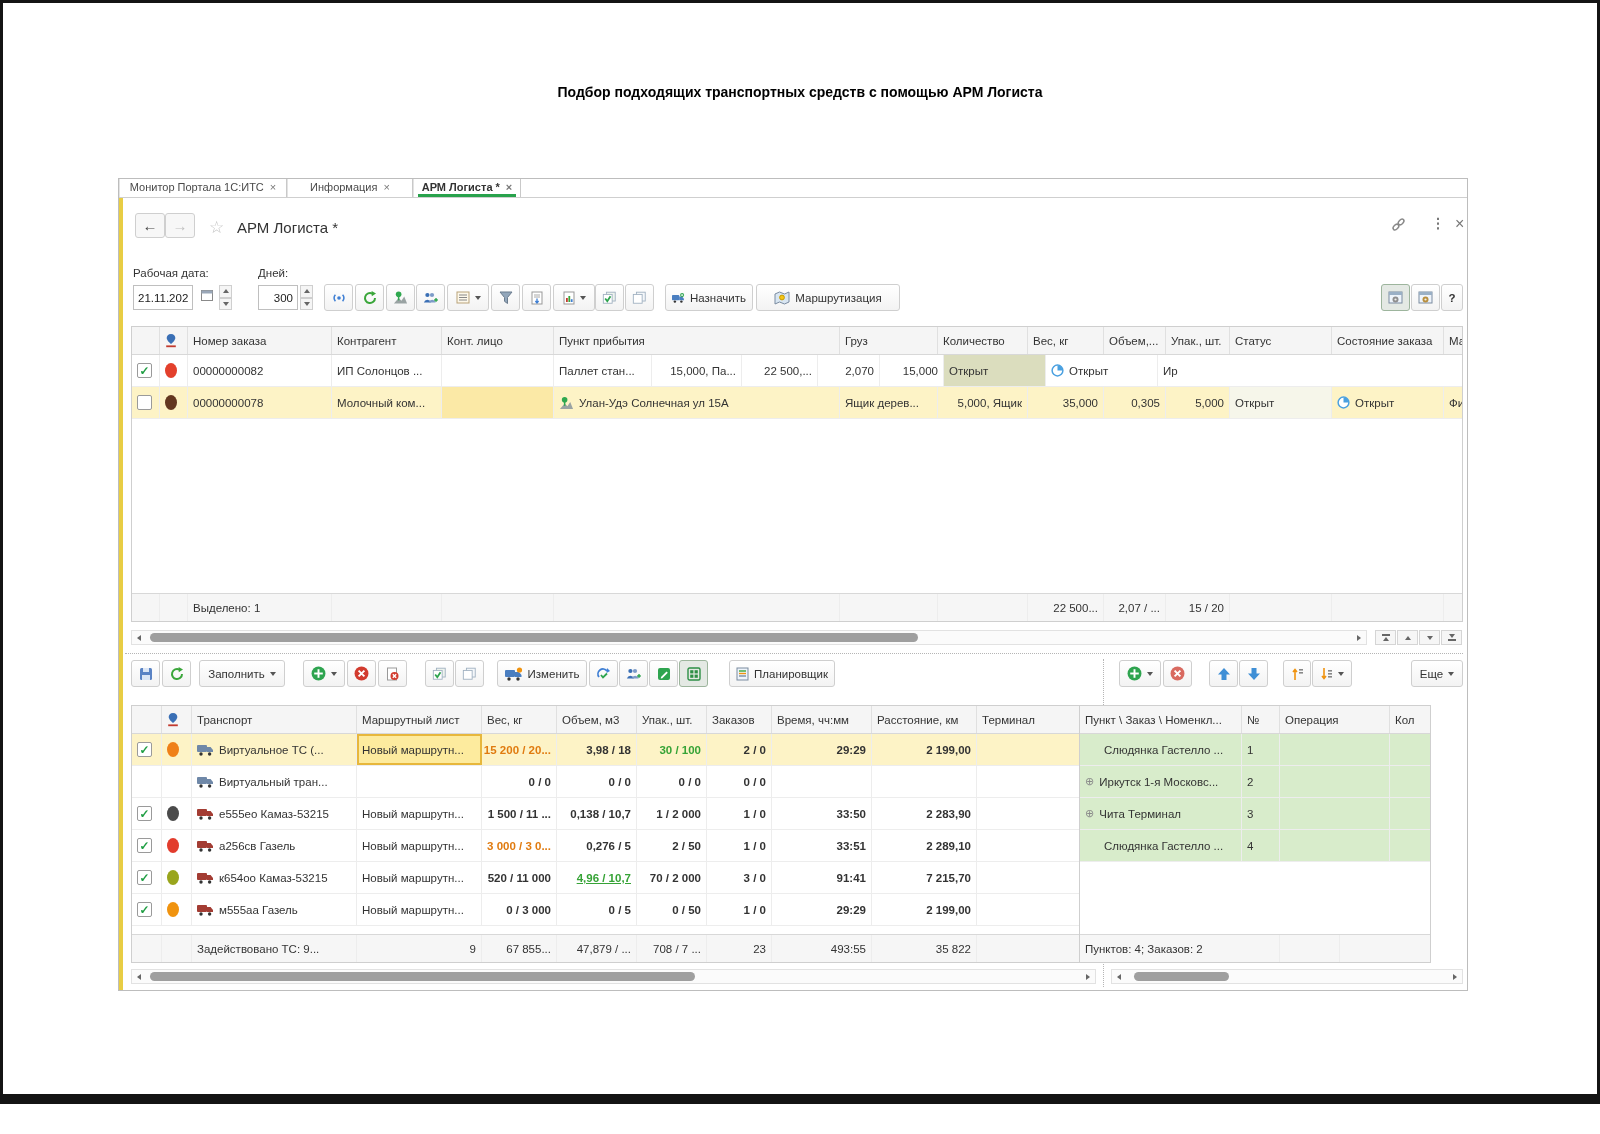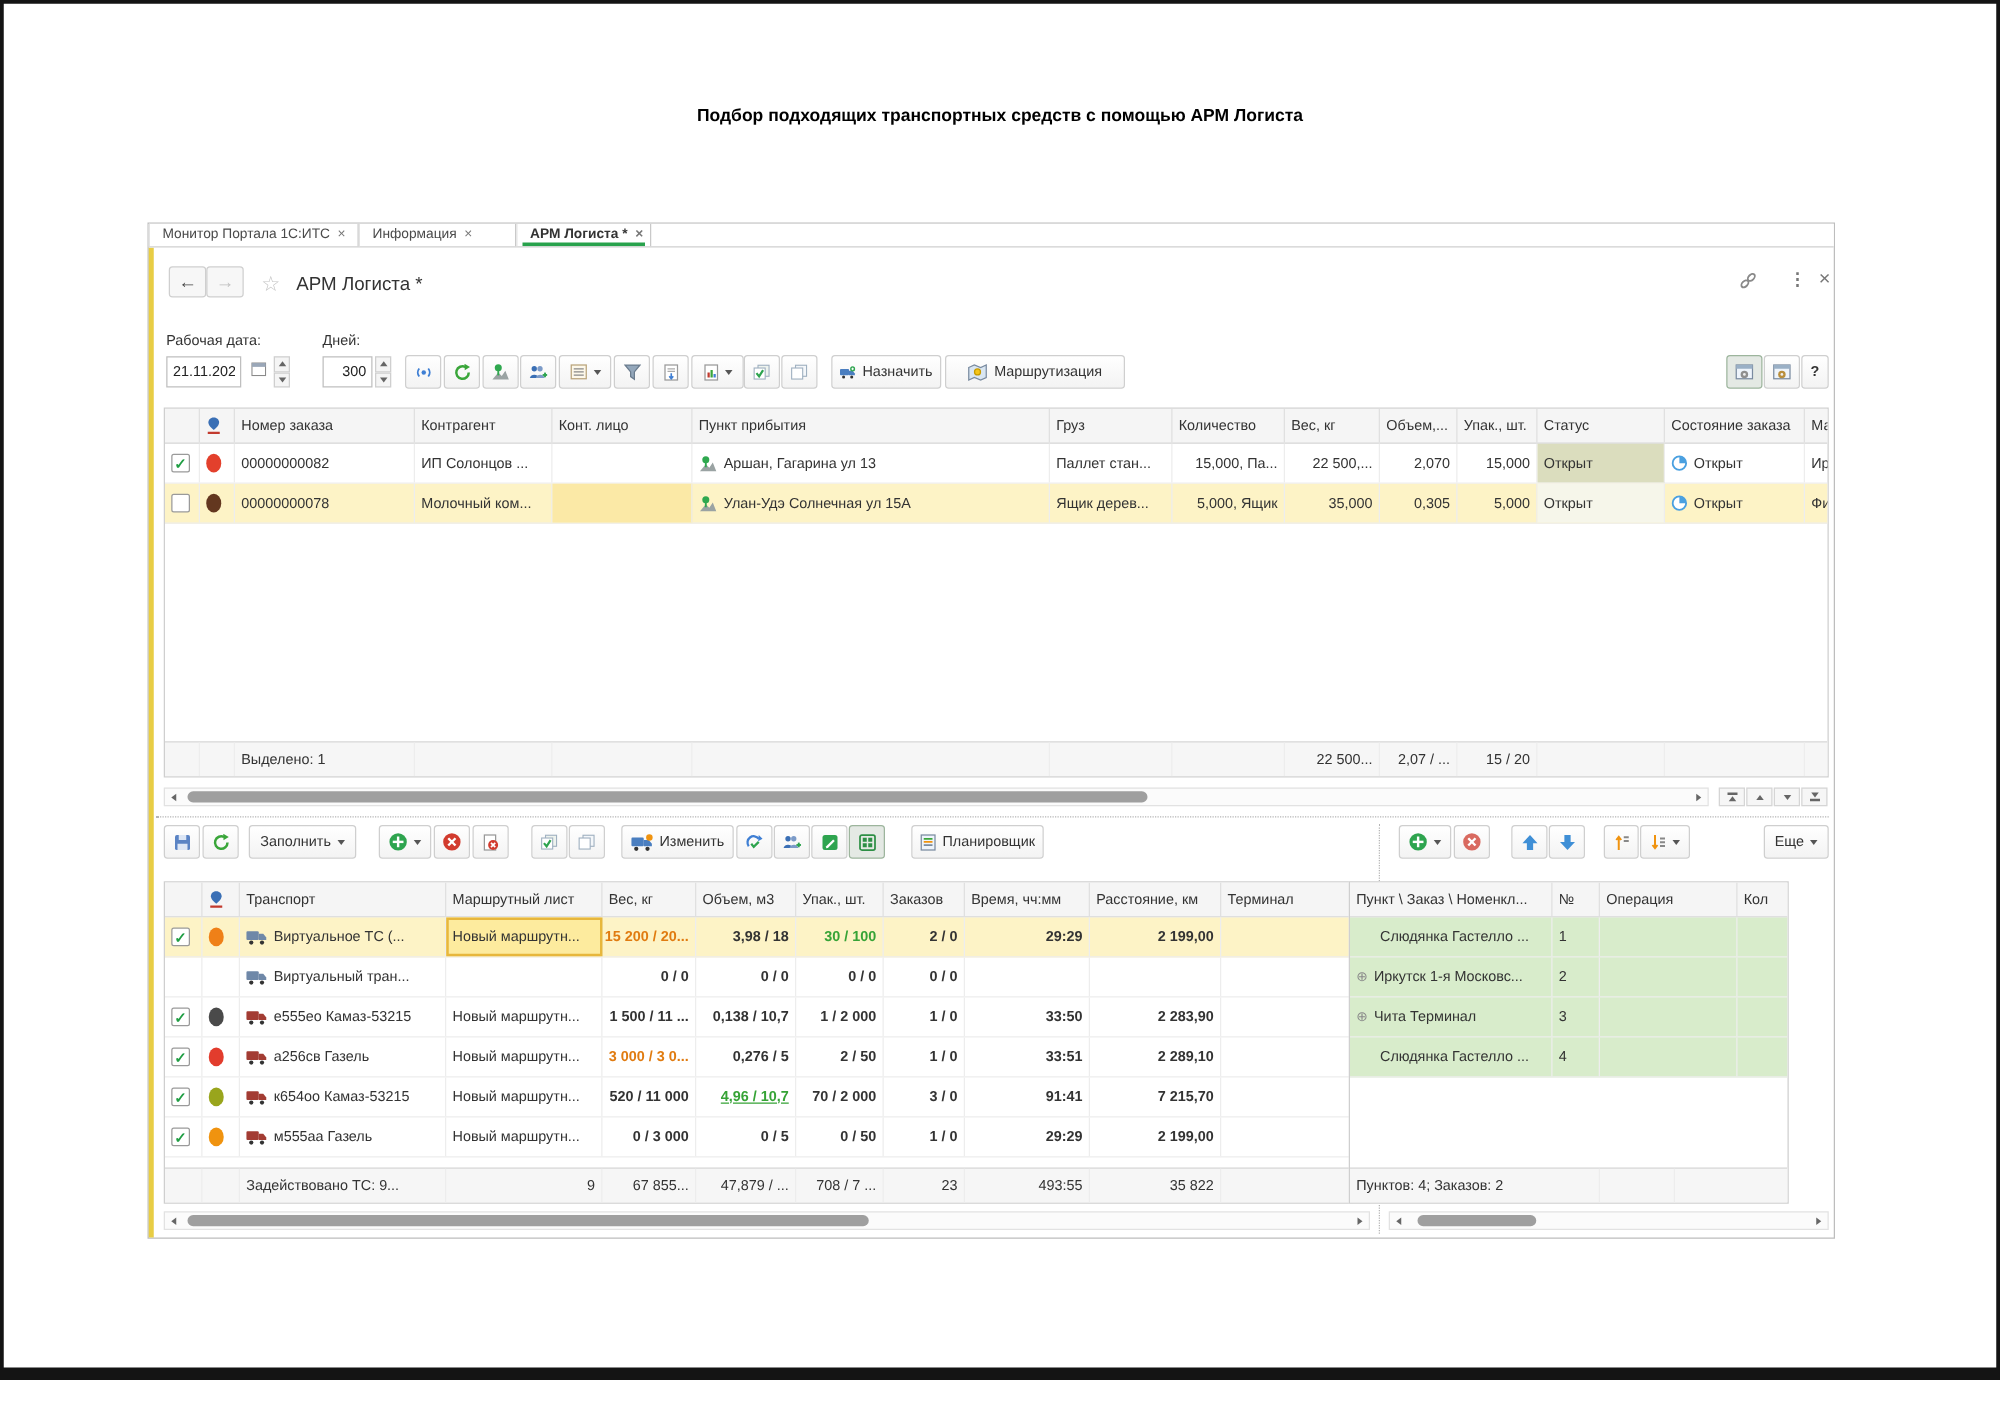--- a/index.html
+++ b/index.html
@@ -4,21 +4,21 @@
 <style>
 *{margin:0;padding:0;box-sizing:border-box}
 body{font-family:"Liberation Sans",sans-serif;background:#fff;width:1600px;height:1134px;overflow:hidden}
 .canvas{position:relative;width:1600px;height:1134px;background:#fff}
 .frame{position:absolute;left:0;top:0;width:1600px;height:1104px;border:3px solid #141414;border-bottom:10px solid #141414;pointer-events:none}
 .slide-title{position:absolute;top:84px;left:0;width:100%;text-align:center;font-size:14px;font-weight:bold;color:#000}
 .app{position:absolute;left:118px;top:178px;width:1350px;height:813px;background:#fff;border:1px solid #bdbdbd}
 .accent{position:absolute;left:0;top:19px;width:4px;bottom:0;background:#e8cd44}
 
 .tabbar{position:absolute;left:0;top:0;width:100%;height:19px;border-bottom:1px solid #cfcfcf;display:flex;background:#fff;overflow:hidden}
-.tab{height:19px;border-right:1px solid #c9c9c9;border-left:1px solid #e3e3e3;display:flex;align-items:flex-start;gap:6px;font-size:11px;color:#4a4a4a;padding:2px 10px 0;white-space:nowrap;position:relative}
+.tab{height:19px;border-right:1px solid #c9c9c9;border-left:1px solid #e3e3e3;display:flex;align-items:flex-start;justify-content:center;gap:6px;font-size:11px;color:#4a4a4a;padding:2px 10px 0;white-space:nowrap;position:relative}
 .tab .x{color:#777;font-size:11px}
 .tab.active{font-weight:bold;color:#333}
 .tab.active::after{content:"";position:absolute;left:4px;right:4px;bottom:1px;height:3px;background:#28a24c}
 
 .navbtn{position:absolute;width:30px;height:25px;border:1px solid #cfcfcf;border-radius:3px;background:#f7f7f7;display:flex;align-items:center;justify-content:center;font-size:15px}
 .wtitle{position:absolute;font-size:15px;color:#333}
 .tico{position:absolute;color:#777;font-size:14px;display:flex;align-items:center;justify-content:center}
 
 .btn{position:absolute;height:27px;border:1px solid #cfcfcf;border-radius:3px;background:linear-gradient(#ffffff,#f3f3f3);display:flex;align-items:center;justify-content:center;gap:5px;font-size:11.5px;color:#333;padding:0 6px;white-space:nowrap}
 .btn.pressed{background:#e4e9e4;border-color:#9db59d}
@@ -287,28 +287,20 @@
             <span class="cb">
               <span class="ck">✓</span>
             </span>
           </div>
         <div class="cell oc1">
             <span class="dot" style="background-color: rgb(227, 64, 44);"></span>
           </div>
         <div class="cell oc2">00000000082</div>
         <div class="cell oc3">ИП Солонцов ...</div>
         <div class="cell oc4"></div>
-        <div class="cell oc5">
-            <svg width="15" height="14" viewBox="0 0 16 15">
-              <path d="M1 14 L6 8 L9 11 L12 6.5 L15 14 Z" fill="#9aa3a3"></path>
-              <circle cx="6" cy="4" r="3" fill="#2fa84f"></circle>
-              <rect x="5.2" y="5.5" width="1.6" height="5" fill="#2fa84f"></rect>
-            </svg>
-            <span>Аршан, Гагарина ул 13</span>
-          </div>
         <div class="cell oc6">Паллет стан...</div>
         <div class="cell oc7 num">15,000, Па...</div>
         <div class="cell oc8 num">22 500,...</div>
         <div class="cell oc9 num">2,070</div>
         <div class="cell oc10 num">15,000</div>
         <div class="cell oc11 statuscell">Открыт</div>
         <div class="cell oc12">
             <svg width="13" height="13" viewBox="0 0 14 14">
               <circle cx="7" cy="7" r="5.8" fill="#fff" stroke="#4aa0e0" stroke-width="1.6"></circle>
               <path d="M7 7 L7 1.5 A5.5 5.5 0 0 1 12.5 7 Z" fill="#4aa0e0"></path>

